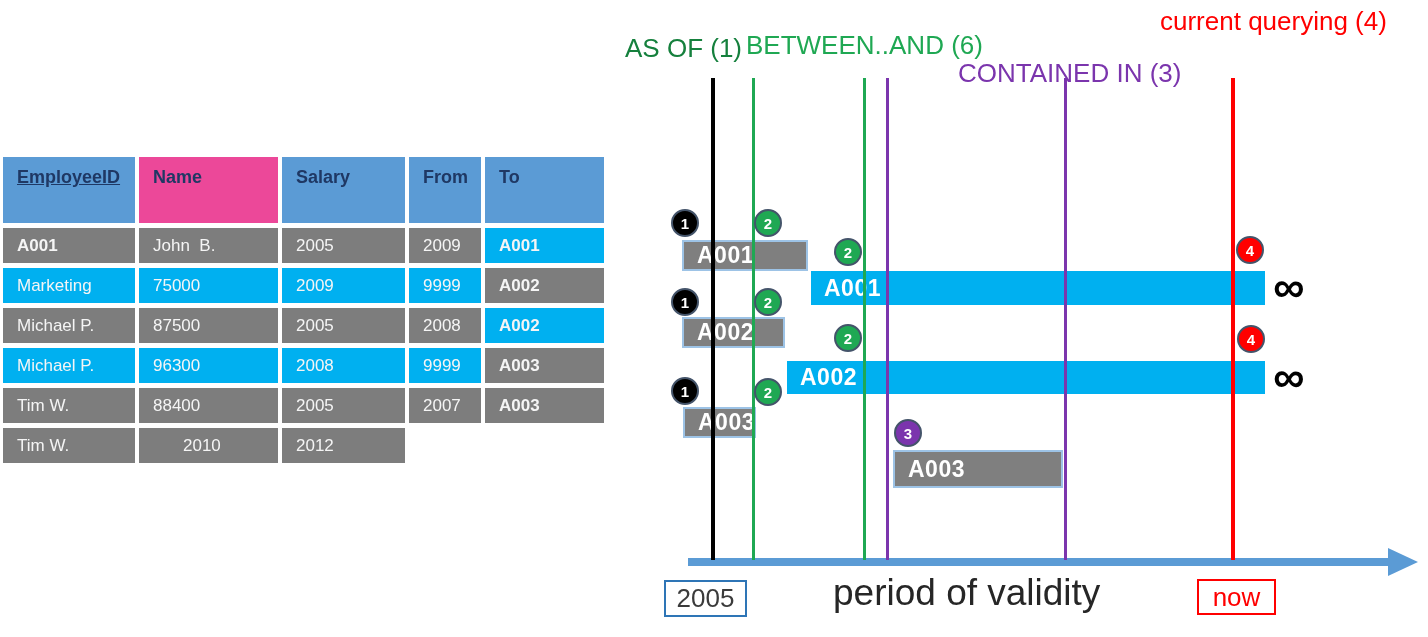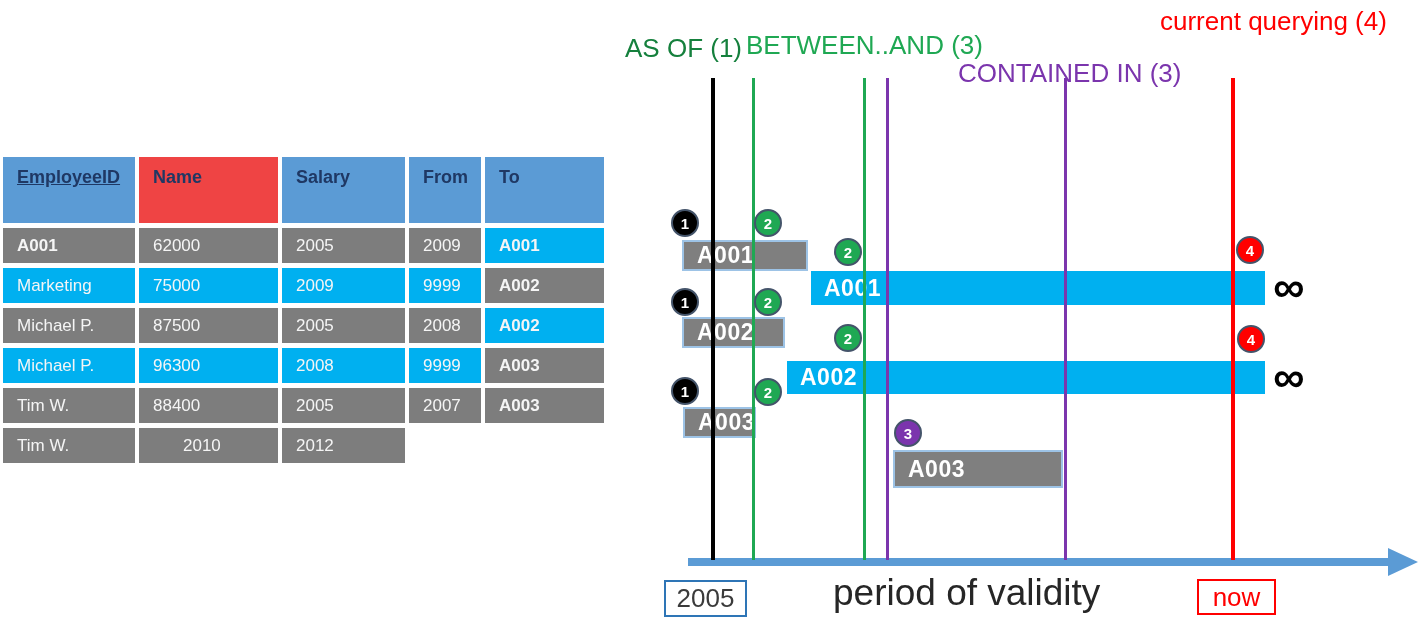--- a/index.html
+++ b/index.html
@@ -61,34 +61,34 @@
 </style>
 </head>
 <body>
 
 <div class="canvas">
 
   <div class="emp-table">
       <div class="th u" style="background: rgb(91, 155, 213); color: rgb(31, 56, 100);">
         <span>EmployeeID</span>
       </div>
-      <div class="th" style="background: #ef4444; color: rgb(31, 56, 100);">
+      <div class="th" style="background: #ec4899; color: rgb(31, 56, 100);">
         <span>Name</span>
       </div>
       <div class="th" style="background: rgb(91, 155, 213); color: rgb(31, 56, 100);">
         <span>Salary</span>
       </div>
       <div class="th" style="background: rgb(91, 155, 213); color: rgb(31, 56, 100);">
         <span>From</span>
       </div>
       <div class="th" style="background: rgb(91, 155, 213); color: rgb(31, 56, 100);">
         <span>To</span>
       </div>
       <div class="td id" style="background: rgb(125, 125, 125);">A001</div>
-      <div class="td" style="background: rgb(125, 125, 125);">62000</div>
+      <div class="td" style="background: rgb(125, 125, 125);">John  B.</div>
       <div class="td" style="background: rgb(125, 125, 125);">2005</div>
       <div class="td" style="background: rgb(125, 125, 125);">2009</div>
       <div class="td id" style="background: rgb(0, 176, 240);">A001</div>
       <div class="td" style="background: rgb(0, 176, 240);">Marketing</div>
       <div class="td" style="background: rgb(0, 176, 240);">75000</div>
       <div class="td" style="background: rgb(0, 176, 240);">2009</div>
       <div class="td" style="background: rgb(0, 176, 240);">9999</div>
       <div class="td id" style="background: rgb(125, 125, 125);">A002</div>
       <div class="td" style="background: rgb(125, 125, 125);">Michael P.</div>
       <div class="td" style="background: rgb(125, 125, 125);">87500</div>
@@ -104,21 +104,21 @@
       <div class="td" style="background: rgb(125, 125, 125);">88400</div>
       <div class="td" style="background: rgb(125, 125, 125);">2005</div>
       <div class="td" style="background: rgb(125, 125, 125);">2007</div>
       <div class="td id" style="background: rgb(125, 125, 125);">A003</div>
       <div class="td" style="background: rgb(125, 125, 125);">Tim W.</div>
       <div class="td" style="background: rgb(125, 125, 125); padding-left: 44px;">2010</div>
       <div class="td" style="background: rgb(125, 125, 125);">2012</div>
     </div>
 
   <div class="legend-item legend-as-of" style="color: #15803d;">AS OF (1)</div>
-  <div class="legend-item legend-between" style="color: rgb(31, 168, 83);">BETWEEN..AND (3)</div>
+  <div class="legend-item legend-between" style="color: rgb(31, 168, 83);">BETWEEN..AND (6)</div>
   <div class="legend-item legend-contained" style="color: rgb(123, 53, 173);">CONTAINED IN (3)</div>
   <div class="legend-item legend-current" style="color: rgb(255, 0, 0);">
     <div>current querying (4)</div>
   </div>
 
   <div>
       <div class="bar" style="left: 682px; top: 240px; width: 126px; height: 31px; background: rgb(127, 127, 127); border: 2px solid rgb(157, 195, 230);">
         <span class="bar-label">A001</span>
       </div>
       <div class="bar" style="left: 811px; top: 271px; width: 454px; height: 34px; background: rgb(0, 176, 240);">

